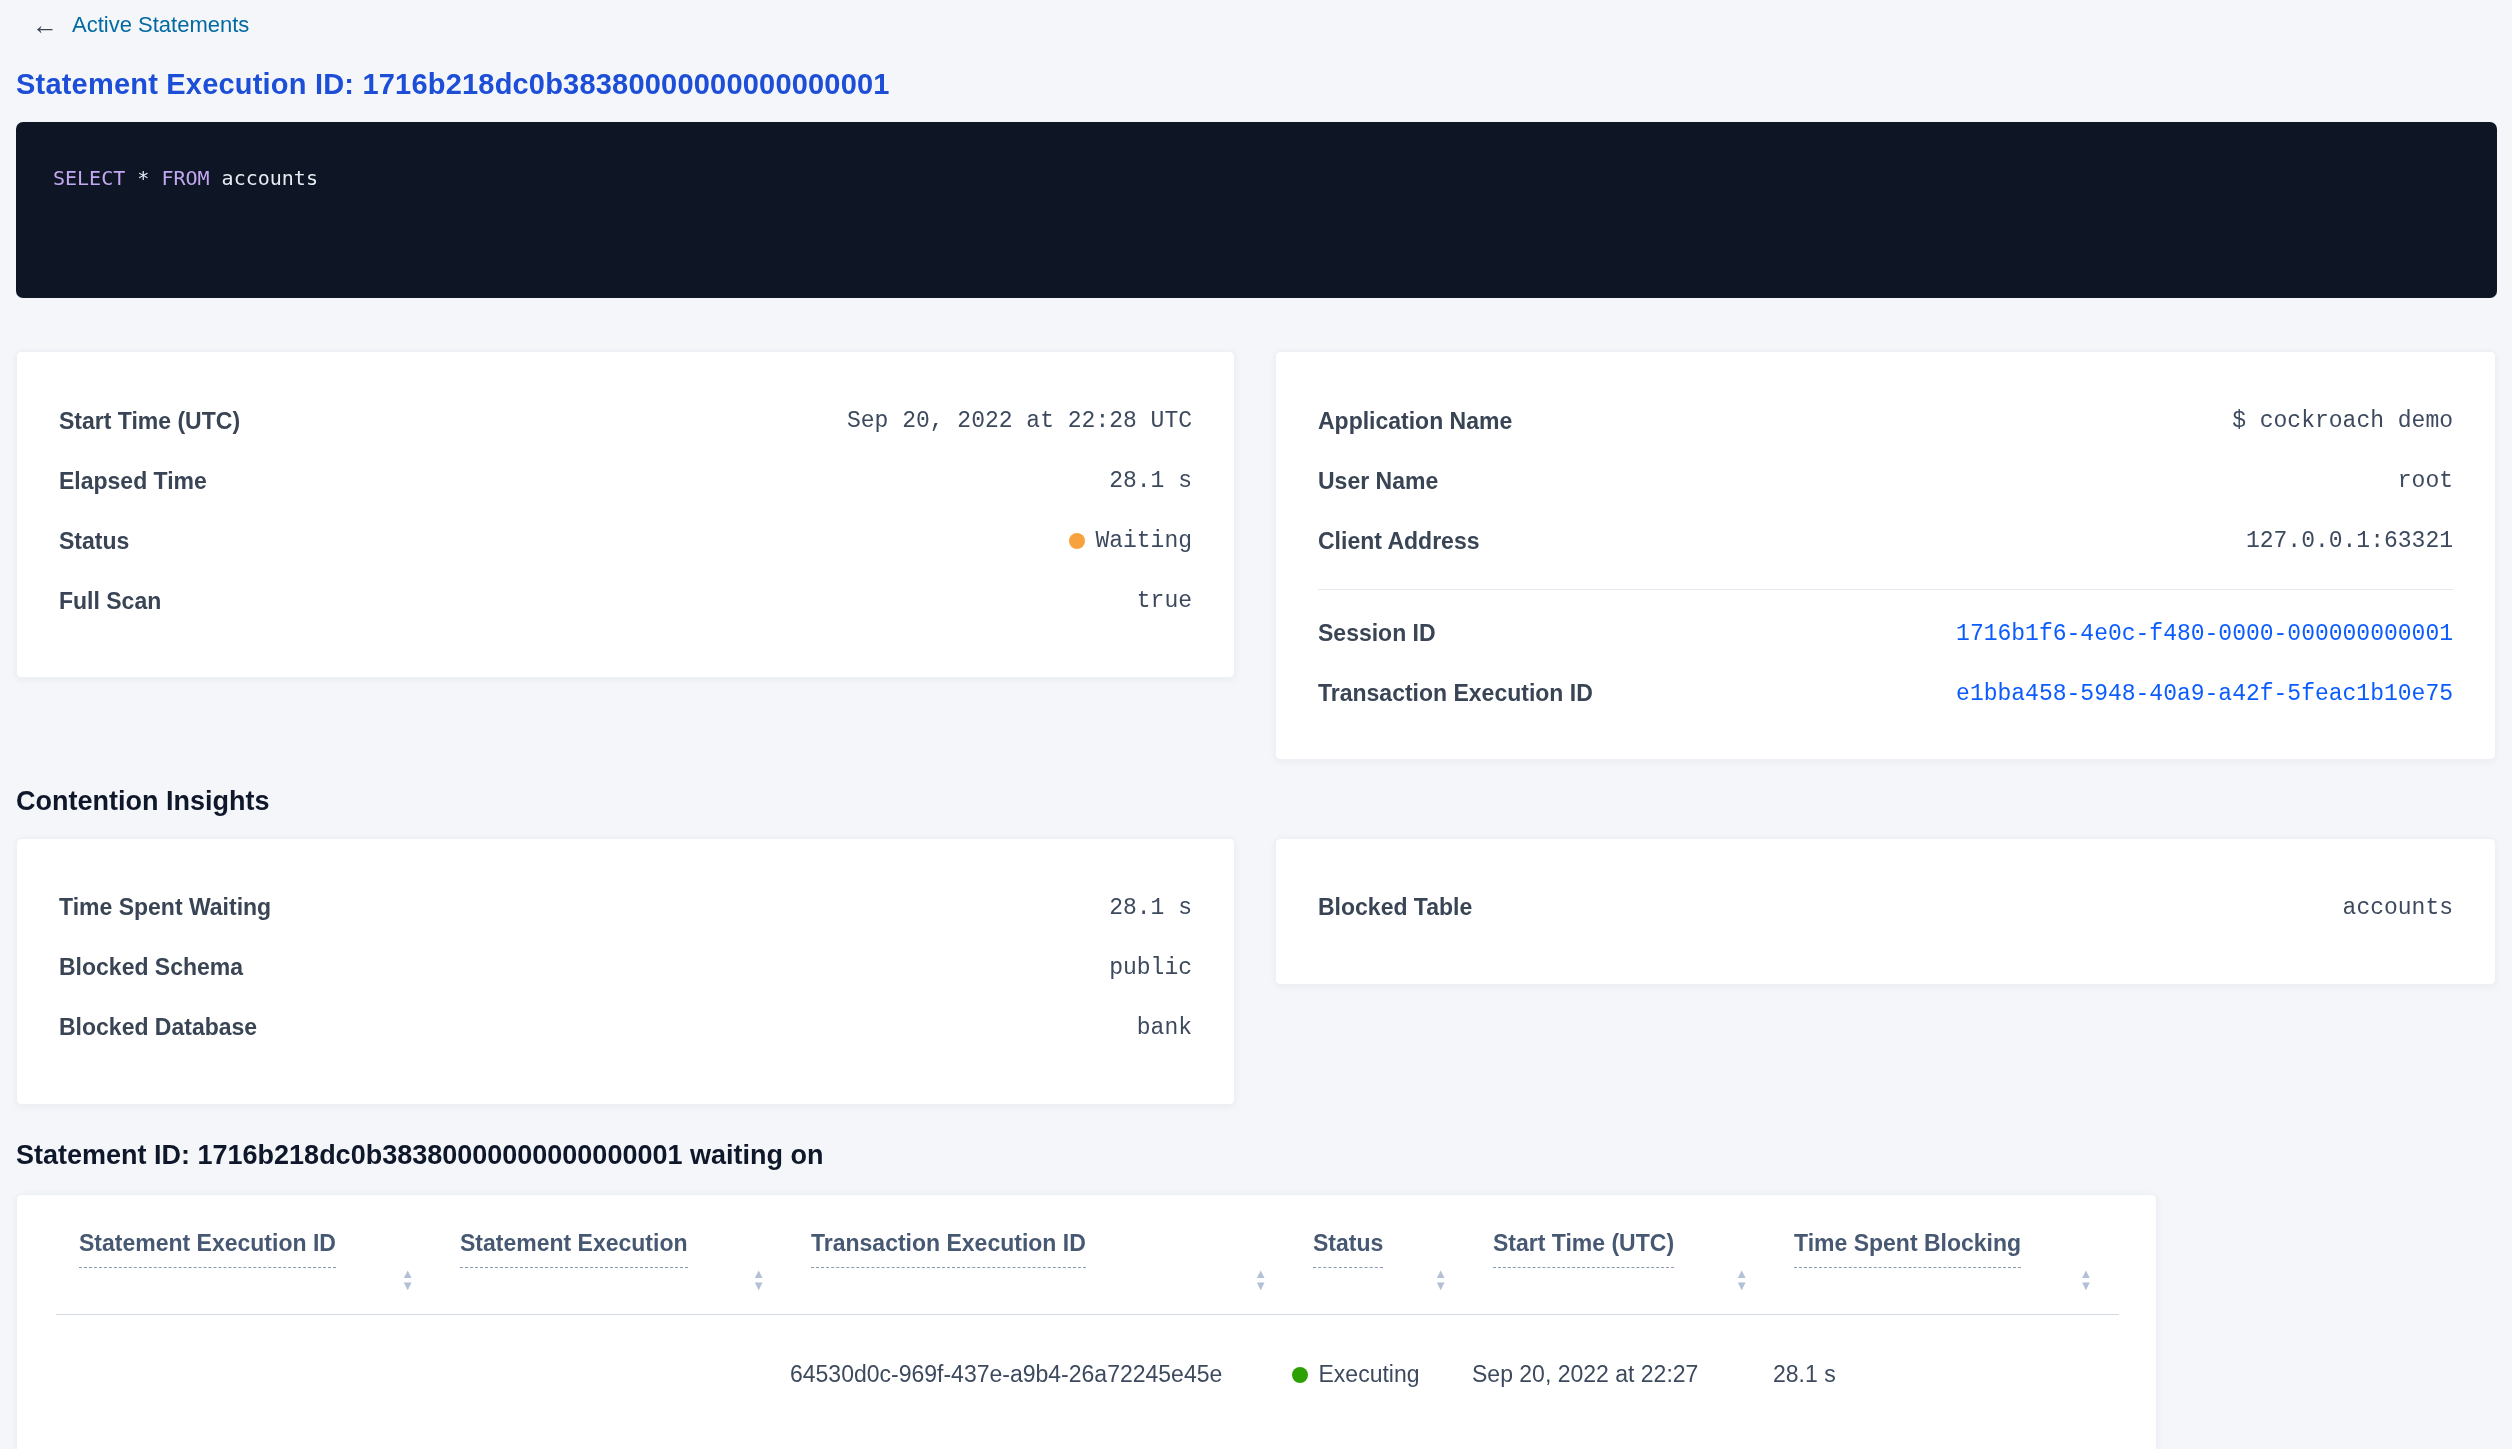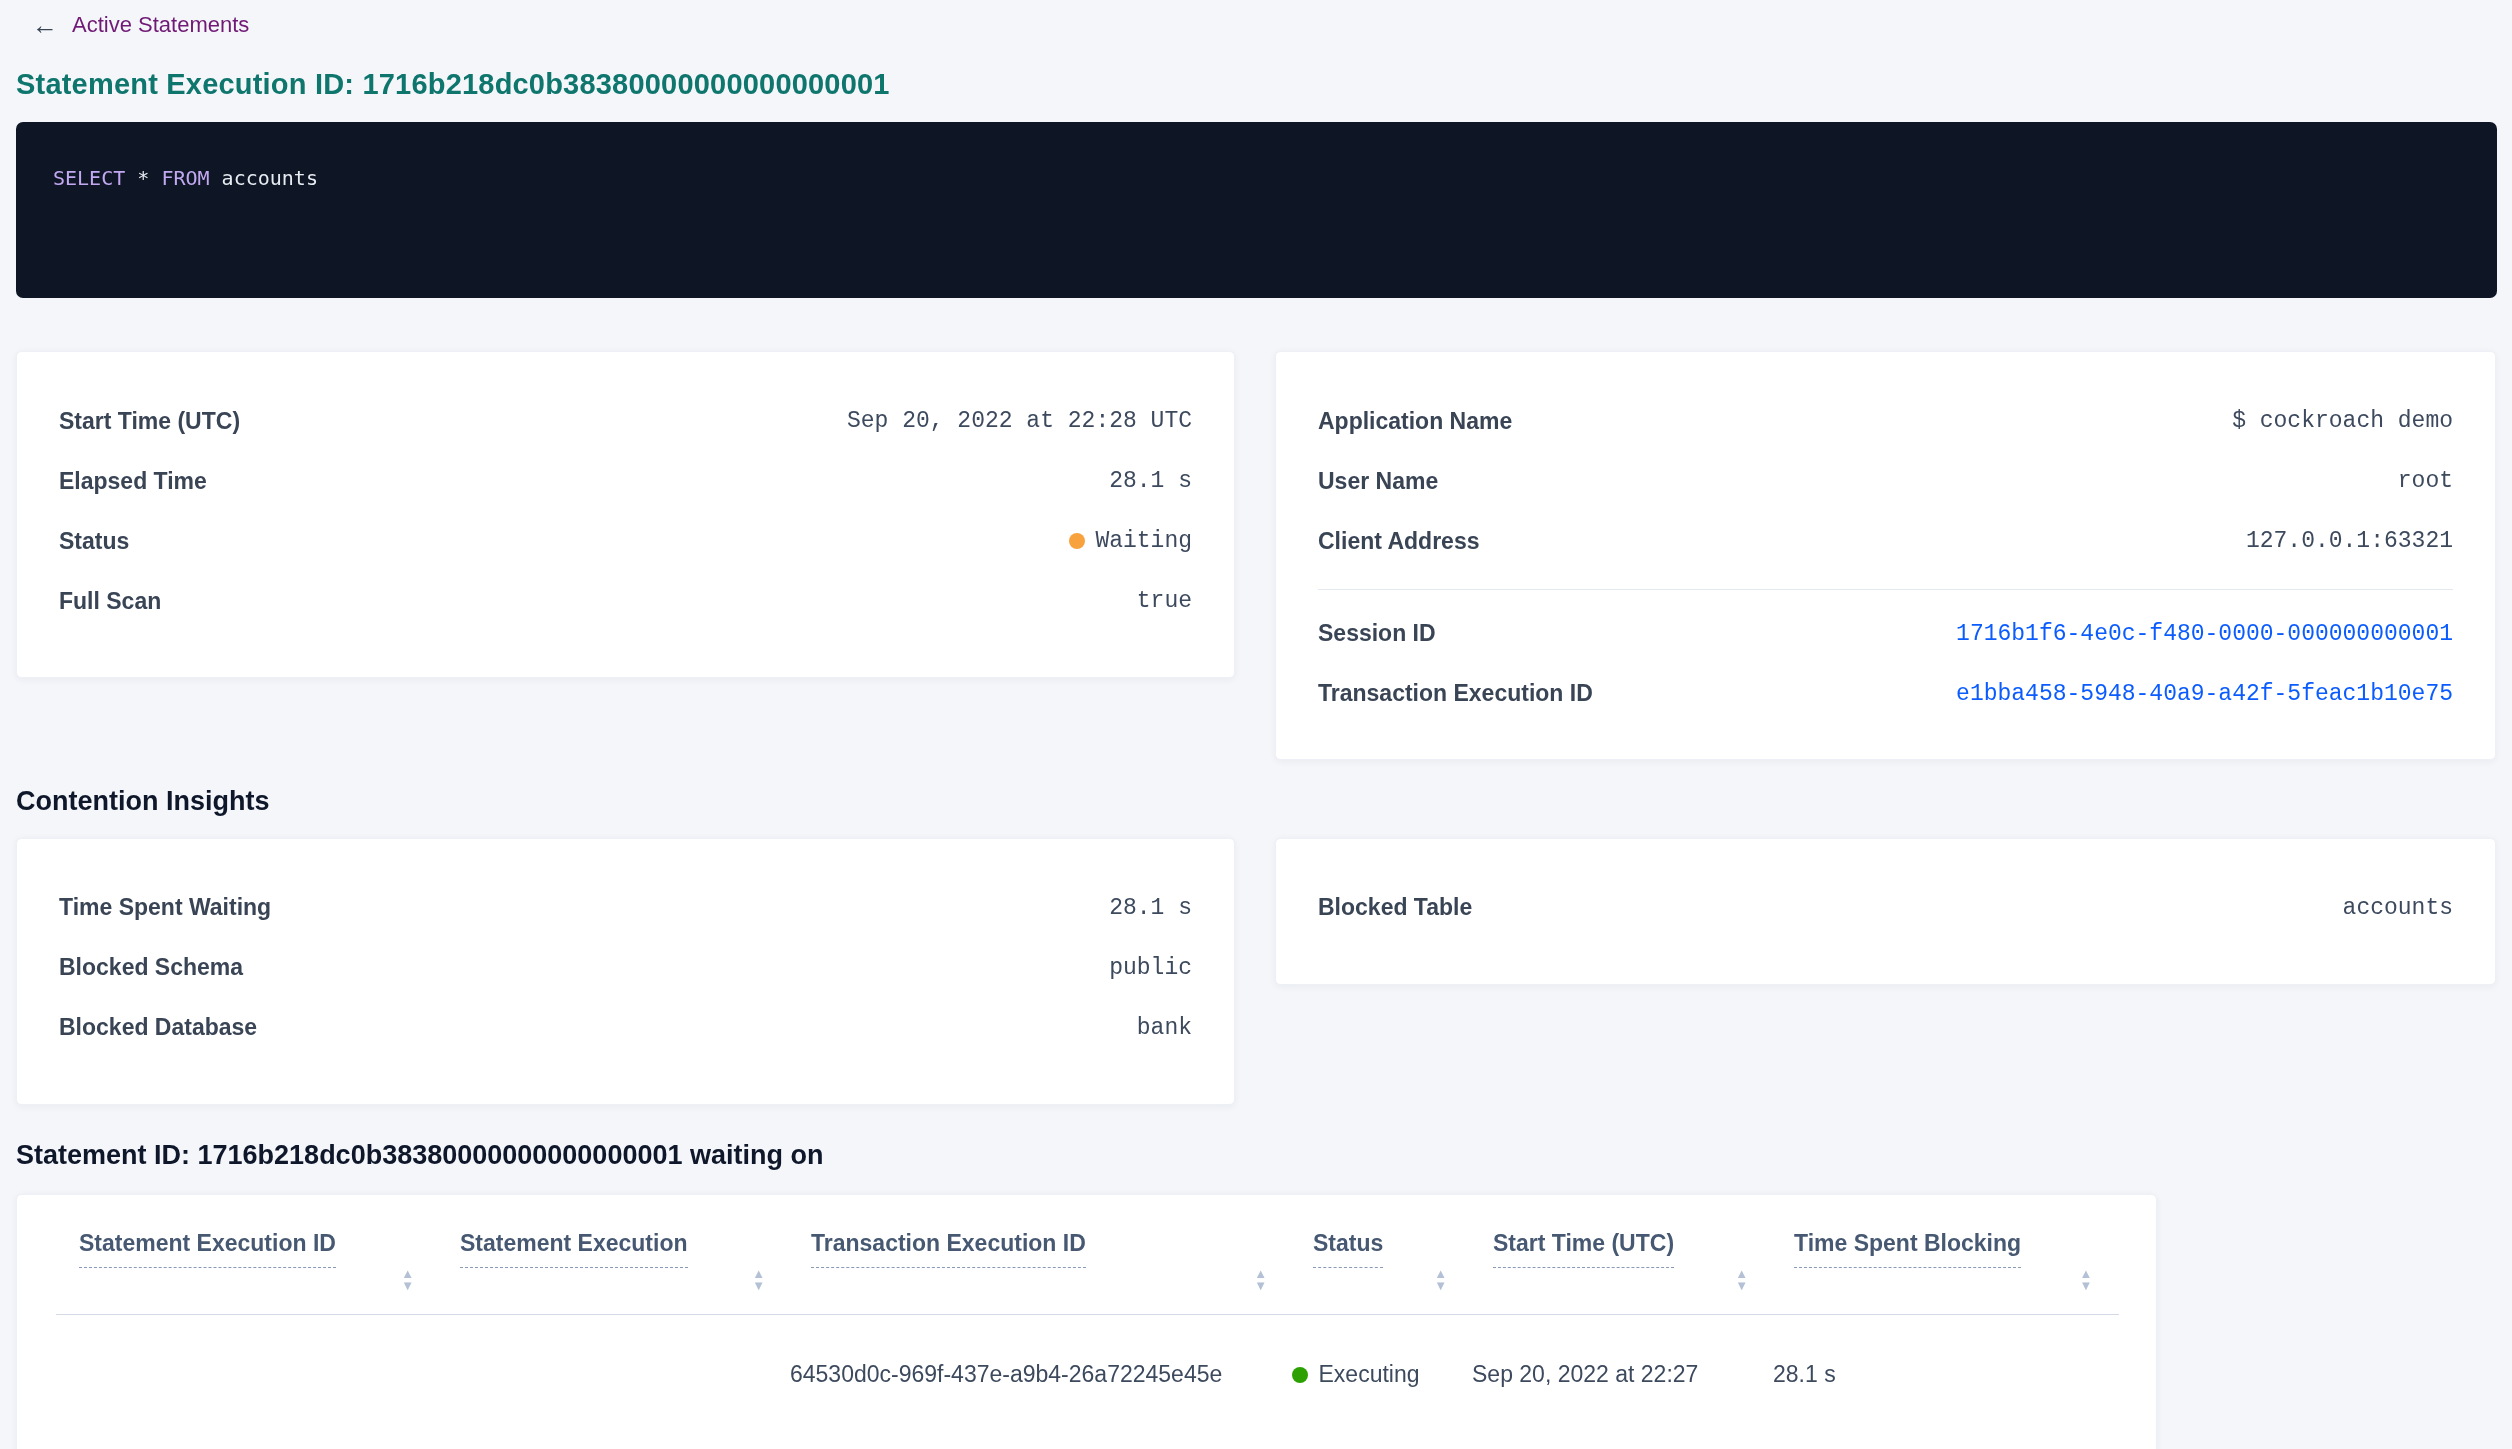--- a/index.html
+++ b/index.html
@@ -8,24 +8,24 @@
     background:#f4f6fa;
     font-family:"Liberation Sans", sans-serif;
     color:#394455;
     overflow:hidden;
   }
   .page { padding:12.3px 16px 0 16px; width:2512px; }
 
   
   .back-row { display:flex; align-items:center; gap:14px; padding-left:16px; cursor:pointer; }
   .back-arrow { font-size:26px; color:#394455; line-height:26px; }
-  .back-label { font-size:22px; color:#701a75; }
-
-  
-  .page-title { margin-top:30px; font-size:29px; font-weight:bold; color:#0f766e; letter-spacing:0.2px; }
+  .back-label { font-size:22px; color:#0369a1; }
+
+  
+  .page-title { margin-top:30px; font-size:29px; font-weight:bold; color:#1d4ed8; letter-spacing:0.2px; }
 
   
   .sql-box {
     margin-top:21px; height:176px; width:2481px;
     background:#0e1524; border-radius:7px;
     padding:44px 37px;
     font-family:"DejaVu Sans Mono", monospace;
     font-size:20px; color:#e7ebf2;
   }
   .sql-kw { color:#c2a8f0; }

